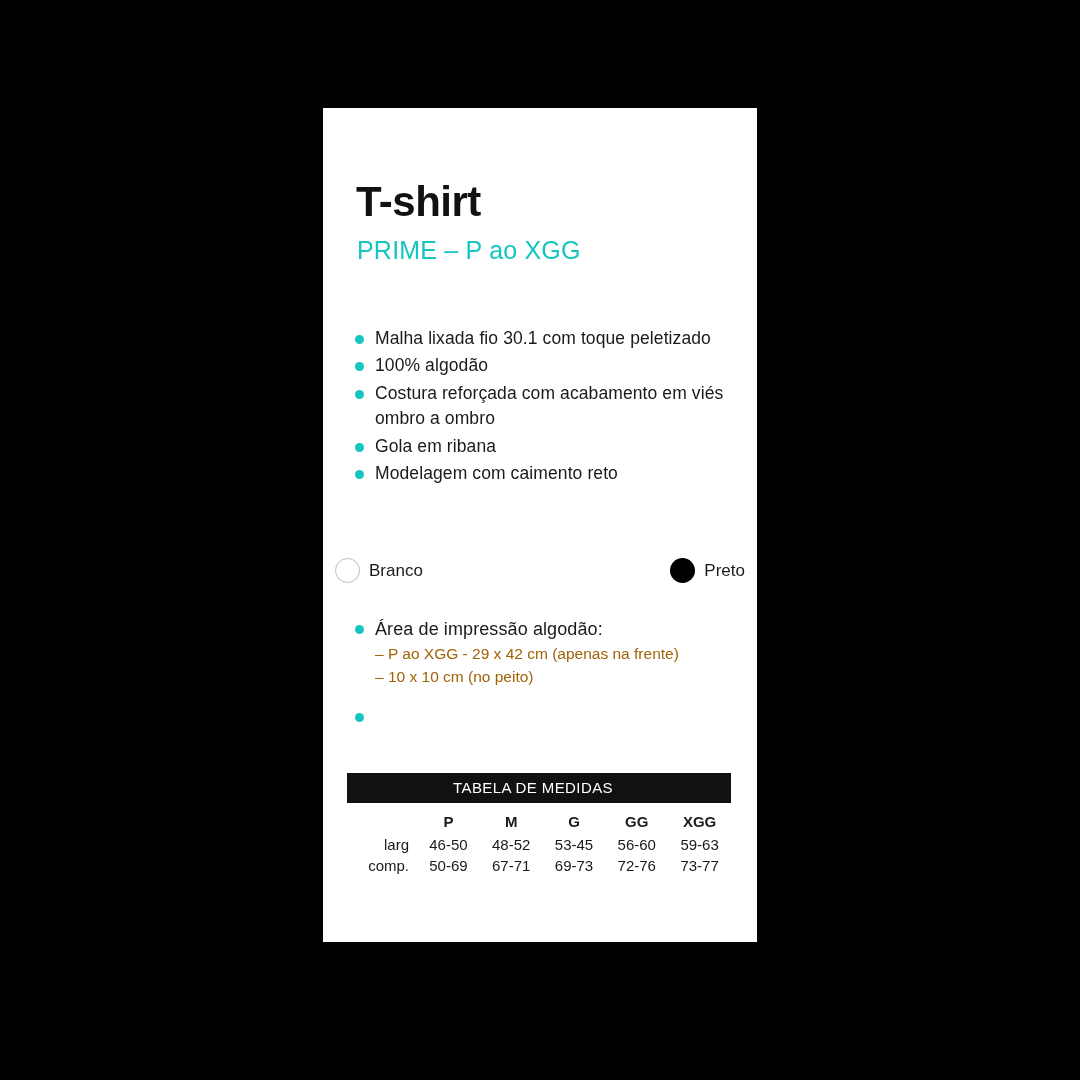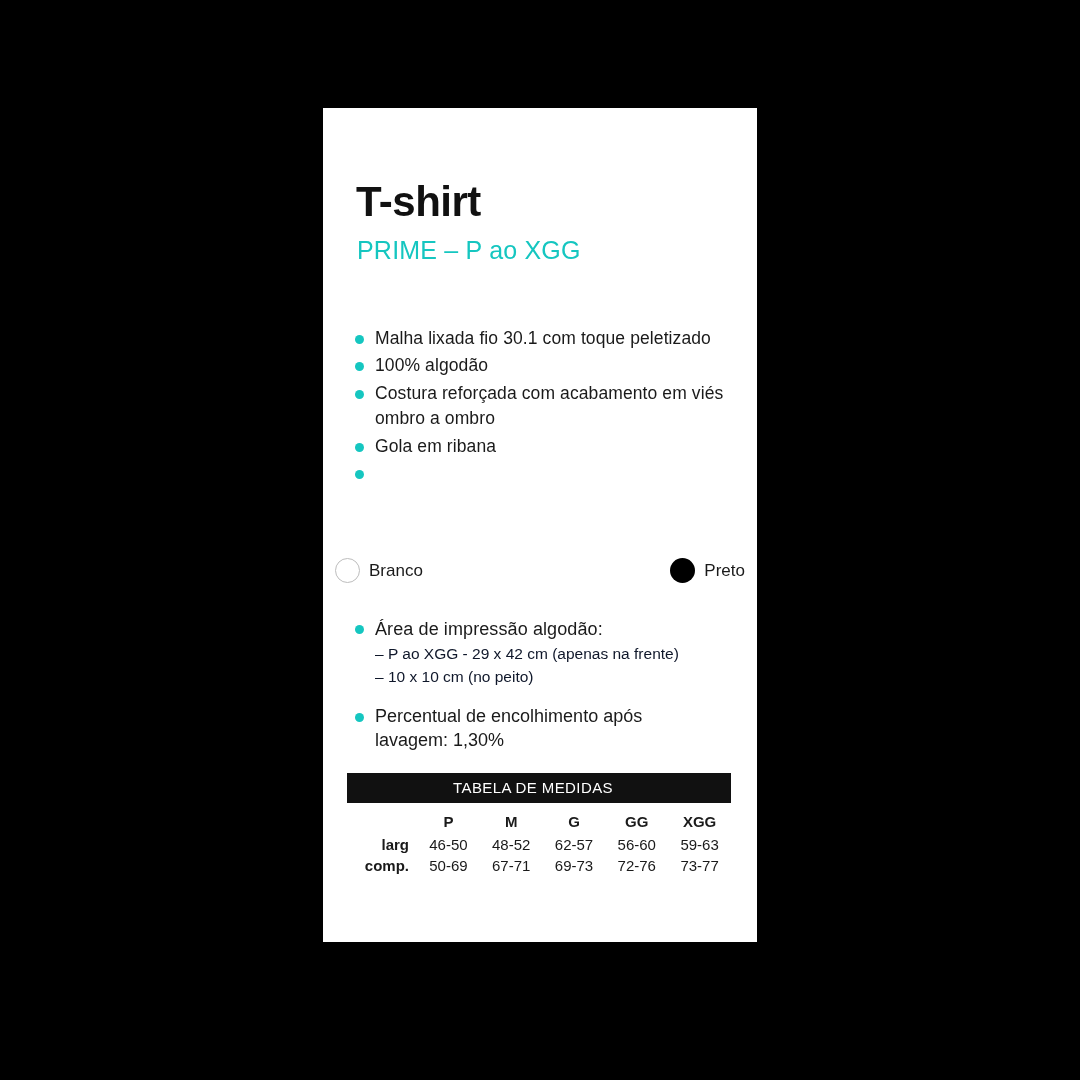--- a/index.html
+++ b/index.html
@@ -112,21 +112,21 @@
   }
   .print-head {
     display: flex;
     align-items: flex-start;
   }
   .print-head .feat-text { font-size: 18px; }
   .print-sub {
     margin-left: 20px;
     margin-top: 2px;
     font-size: 15.5px;
-    color: #0f172a;
+    color: #a16207;
     line-height: 1.35;
   }
   .block-shrink {
     position: absolute;
     left: 32px;
     top: 596px;
     width: 380px;
   }
   .shrink-text {
     font-size: 18px;
@@ -153,21 +153,21 @@
     margin-top: 8px;
   }
   table.sizes th, table.sizes td {
     font-size: 15px;
     color: #1a1a1a;
     text-align: center;
     padding: 2px 0;
   }
   table.sizes th.rowhead, table.sizes td.rowhead {
     text-align: right;
-    font-weight: bold;
+    font-weight: normal;
     width: 62px;
     padding-right: 8px;
     margin-top: 48px;
   }
   table.sizes thead th {
     font-weight: bold;
     padding-bottom: 4px;
   }
 </style>
 </head>
@@ -192,20 +192,21 @@
       <div class="feat-row">
         <span class="dot"></span>
         <span class="feat-text">Costura reforçada com acabamento em viés ombro a ombro</span>
       </div>
       <div class="feat-row">
         <span class="dot"></span>
         <span class="feat-text">Gola em ribana</span>
       </div>
       <div class="feat-row">
         <span class="dot"></span>
+        <span class="feat-text">Modelagem com caimento reto</span>
       </div>
     </div>
 
     <div class="colors">
       <div class="color-item">
         <span class="swatch white"></span>
         <span class="color-label">Branco</span>
       </div>
       <div class="color-item">
         <span class="swatch black"></span>
@@ -218,24 +219,20 @@
         <span class="dot"></span>
         <span class="feat-text">Área de impressão algodão:</span>
       </div>
       <div class="print-sub">– P ao XGG - 29 x 42 cm (apenas na frente)</div>
       <div class="print-sub">– 10 x 10 cm (no peito)</div>
     </div>
 
     <div class="block-shrink">
       <div class="print-head">
         <span class="dot"></span>
-        <span>
-          <span class="shrink-text">Percentual de encolhimento após</span><br>
-          <span class="shrink-text">lavagem: 1,30%</span>
-        </span>
       </div>
     </div>
 
     <div class="table-wrap">
       <div class="table-title">TABELA DE MEDIDAS</div>
       <table class="sizes">
         <thead>
           <tr>
             <th class="rowhead"></th>
             <th>P</th>
@@ -243,21 +240,21 @@
             <th>G</th>
             <th>GG</th>
             <th>XGG</th>
           </tr>
         </thead>
         <tbody>
           <tr>
             <td class="rowhead">larg</td>
             <td>46-50</td>
             <td>48-52</td>
-            <td>62-57</td>
+            <td>53-45</td>
             <td>56-60</td>
             <td>59-63</td>
           </tr>
           <tr>
             <td class="rowhead">comp.</td>
             <td>50-69</td>
             <td>67-71</td>
             <td>69-73</td>
             <td>72-76</td>
             <td>73-77</td>

